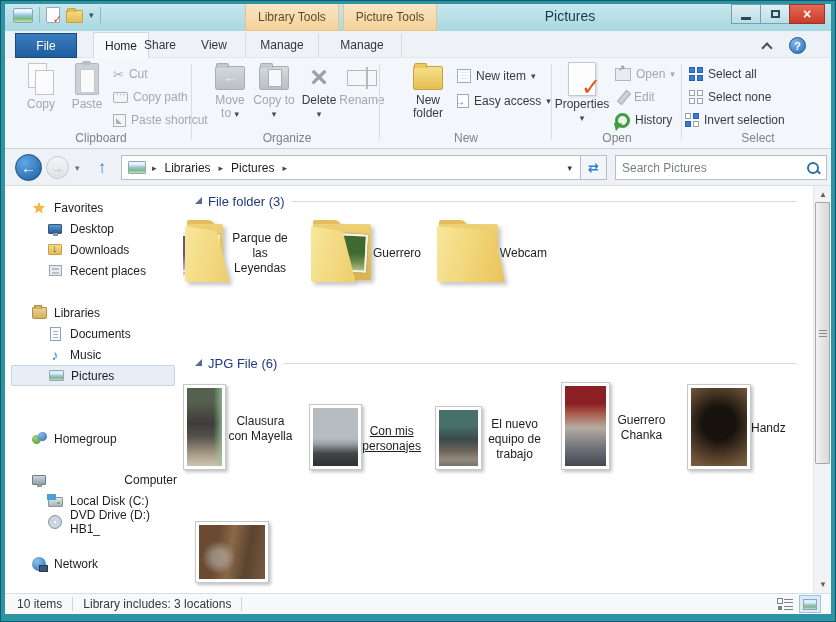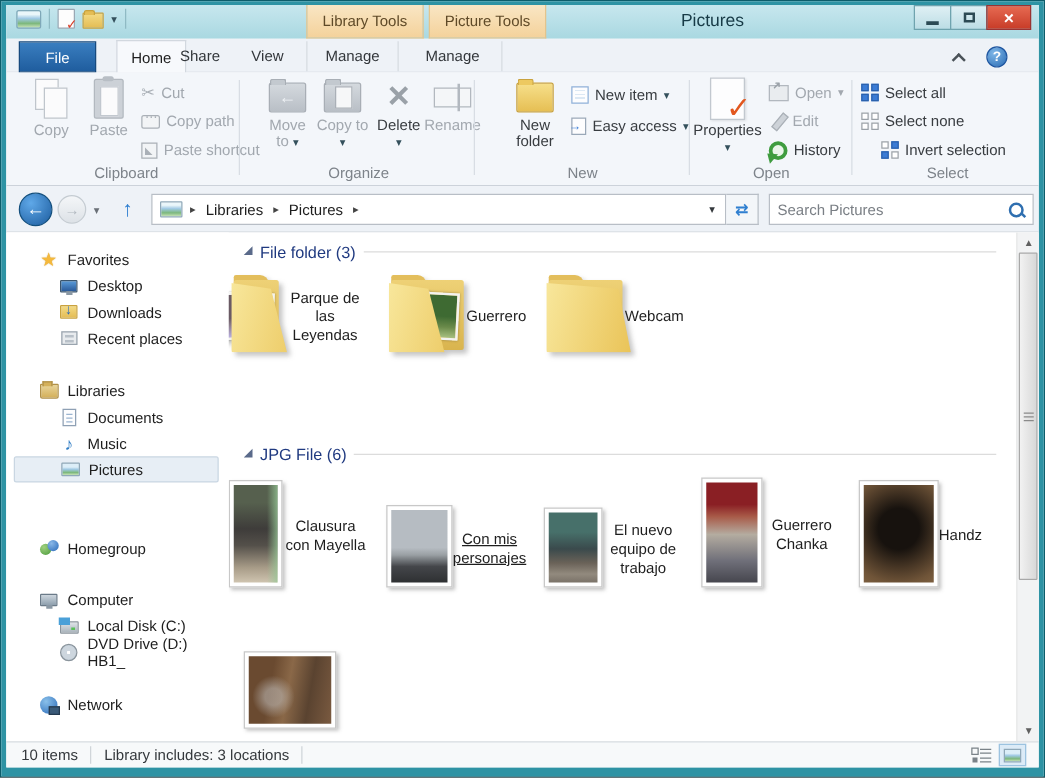--- a/index.html
+++ b/index.html
@@ -354,21 +354,21 @@
       </div>
       <div class="smallrow en" style="left:6px;top:29px;">
         <span class="selgrid">
               <i class="sq-o"></i>
               <i class="sq-o"></i>
               <i class="sq-o"></i>
               <i class="sq-o"></i>
             </span>
         <span>Select none</span>
       </div>
-      <div class="smallrow en" style="left:22px;top:52px;">
+      <div class="smallrow en" style="left:2px;top:52px;">
         <span class="selgrid">
               <i class="sq-o"></i>
               <i class="sq-f"></i>
               <i class="sq-f"></i>
               <i class="sq-o"></i>
             </span>
         <span>Invert selection</span>
       </div>
       <div class="glabel">Select</div>
     </div>
@@ -449,21 +449,21 @@
               <span class="i-pic"></span>
             </span>
             <span>Pictures</span>
           </div>
       <div class="srow lvl1" style="top:242px;">
             <span class="sico">
               <span class="i-home"></span>
             </span>
             <span>Homegroup</span>
           </div>
-      <div class="srow lvl1" style="top:283px;">
+      <div class="srow lvl1" style="top:283px;justify-content:space-between;">
             <span class="sico">
               <span class="i-comp"></span>
             </span>
             <span>Computer</span>
           </div>
       <div class="srow lvl2" style="top:304px;">
             <span class="sico">
               <span class="i-disk"></span>
             </span>
             <span>Local Disk (C:)</span>

